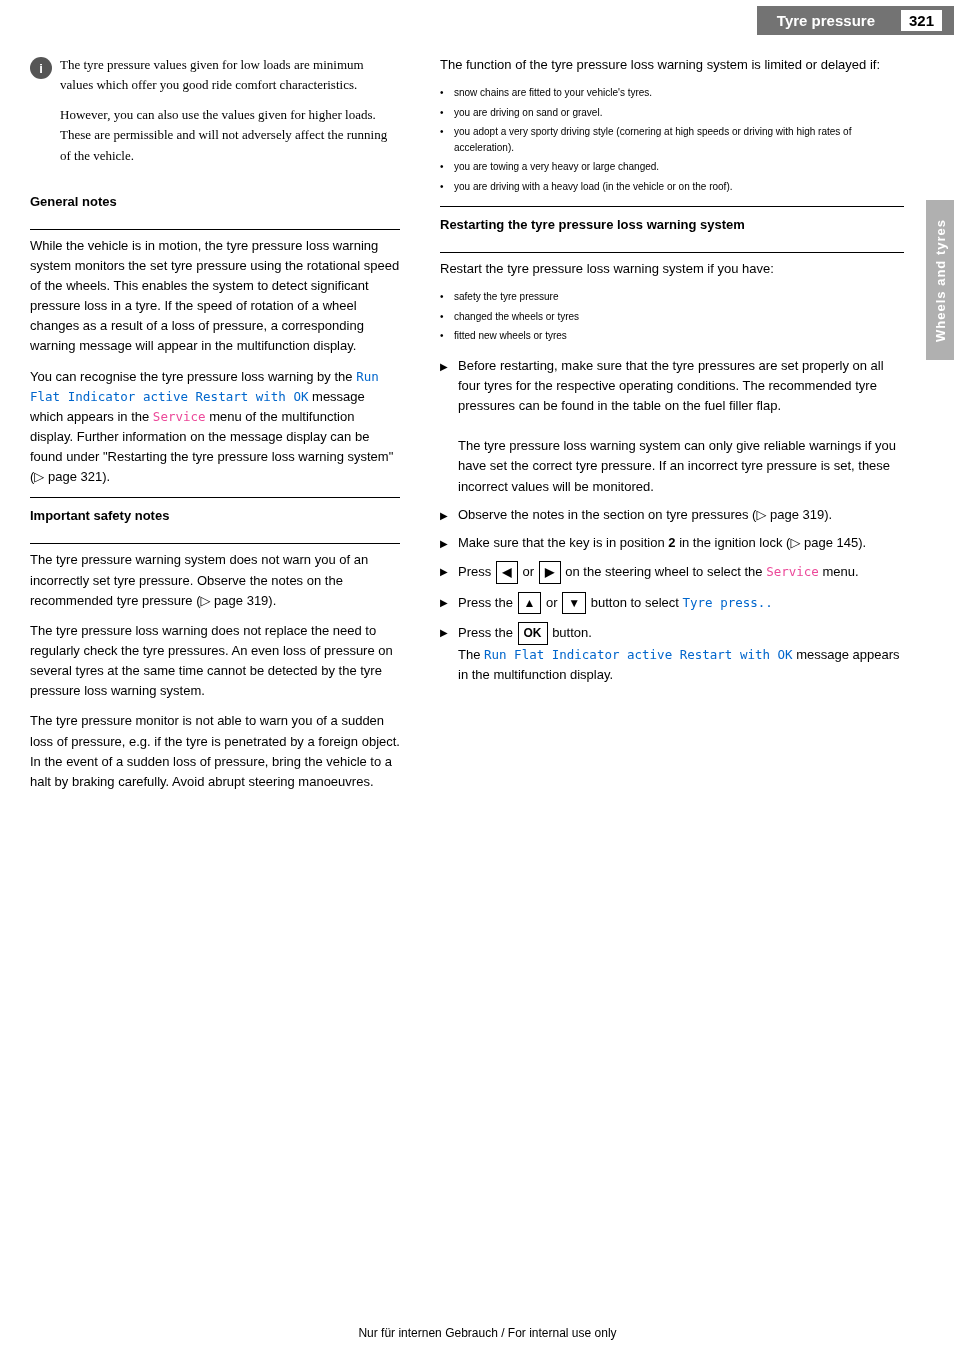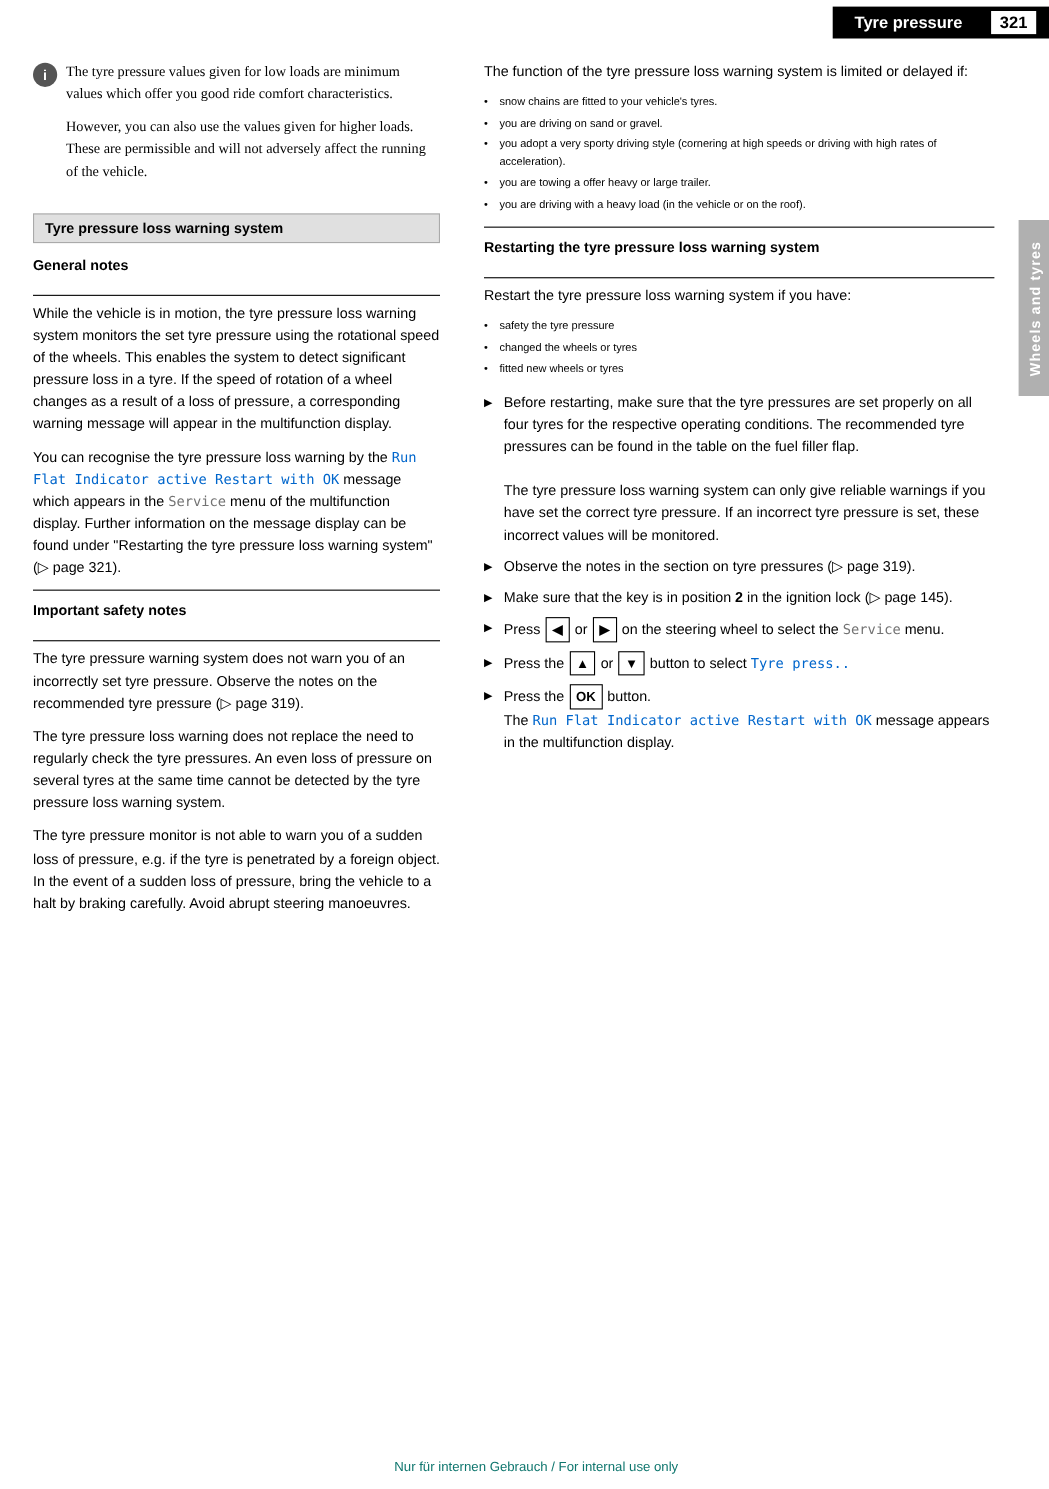--- a/index.html
+++ b/index.html
@@ -25,21 +25,21 @@
       display: flex;
       justify-content: flex-end;
       align-items: center;
       background: #fff;
       padding: 6px 0 0 0;
     }
 
     .header-right {
       display: flex;
       align-items: center;
-      background: #000000;
+      background: #737373;
       color: #fff;
       padding: 4px 12px 4px 20px;
       font-size: 15px;
       font-weight: bold;
       position: relative;
       text-align: right;
     }
 
     .header-page-num {
       margin-left: 26px;
@@ -151,21 +151,21 @@
 
     
     .code {
       font-family: monospace;
       color: #0066cc;
       font-size: 12.5px;
     }
 
     .code-service {
       font-family: monospace;
-      color: #737373;
+      color: #ec4899;
       font-size: 12.5px;
     }
 
     
     .bullet-list {
       list-style: none;
       margin-bottom: 12px;
       padding: 0;
     }
 
@@ -217,21 +217,21 @@
       font-weight: bold;
       min-width: 22px;
       margin: 0 1px;
     }
 
     
     .footer {
       text-align: center;
       padding: 10px 0 14px;
       font-size: 12px;
-      color: #0f766e;
+      color: #000000;
       border-top: none;
       margin-top: auto;
       margin-left: 21px;
     }
 
     .divider {
       border: none;
       border-top: 1px solid #000;
       margin: 8px 0 10px 0;
     }
@@ -259,23 +259,20 @@
       <div class="info-box">
         <div class="info-icon">
           <span>i</span>
         </div>
         <div class="info-text">
           <p>The tyre pressure values given for low loads are minimum values which offer you good ride comfort characteristics.</p>
           <p>However, you can also use the values given for higher loads. These are permissible and will not adversely affect the running of the vehicle.</p>
         </div>
       </div>
 
-      <div class="section-box">
-        <span>Tyre pressure loss warning system</span>
-      </div>
 
       <div class="subsection-heading">General notes</div>
       <p>While the vehicle is in motion, the tyre pressure loss warning system monitors the set tyre pressure using the rotational speed of the wheels. This enables the system to detect significant pressure loss in a tyre. If the speed of rotation of a wheel changes as a result of a loss of pressure, a corresponding warning message will appear in the multifunction display.</p>
       <p>
         <span>You can recognise the tyre pressure loss warning by the </span><span class="code">Run Flat Indicator active Restart with OK</span><span> message which appears in the </span><span class="code-service">Service</span><span> menu of the multifunction display. Further information on the message display can be found under "Restarting the tyre pressure loss warning system" (▷ page 321).</span>
       </p>
 
       <hr class="divider">
 
       <div class="subsection-heading">Important safety notes</div>
@@ -286,21 +283,21 @@
     </div>
 
     <div class="right-column">
 
       <p>The function of the tyre pressure loss warning system is limited or delayed if:</p>
 
       <ul class="bullet-list">
         <li>snow chains are fitted to your vehicle's tyres.</li>
         <li>you are driving on sand or gravel.</li>
         <li>you adopt a very sporty driving style (cornering at high speeds or driving with high rates of acceleration).</li>
-        <li>you are towing a offer heavy or large trailer.</li>
+        <li>you are towing a very heavy or large changed.</li>
         <li>you are driving with a heavy load (in the vehicle or on the roof).</li>
       </ul>
 
       <hr class="divider">
 
       <div class="subsection-heading">Restarting the tyre pressure loss warning system</div>
 
       <p>Restart the tyre pressure loss warning system if you have:</p>
 
       <ul class="bullet-list">

